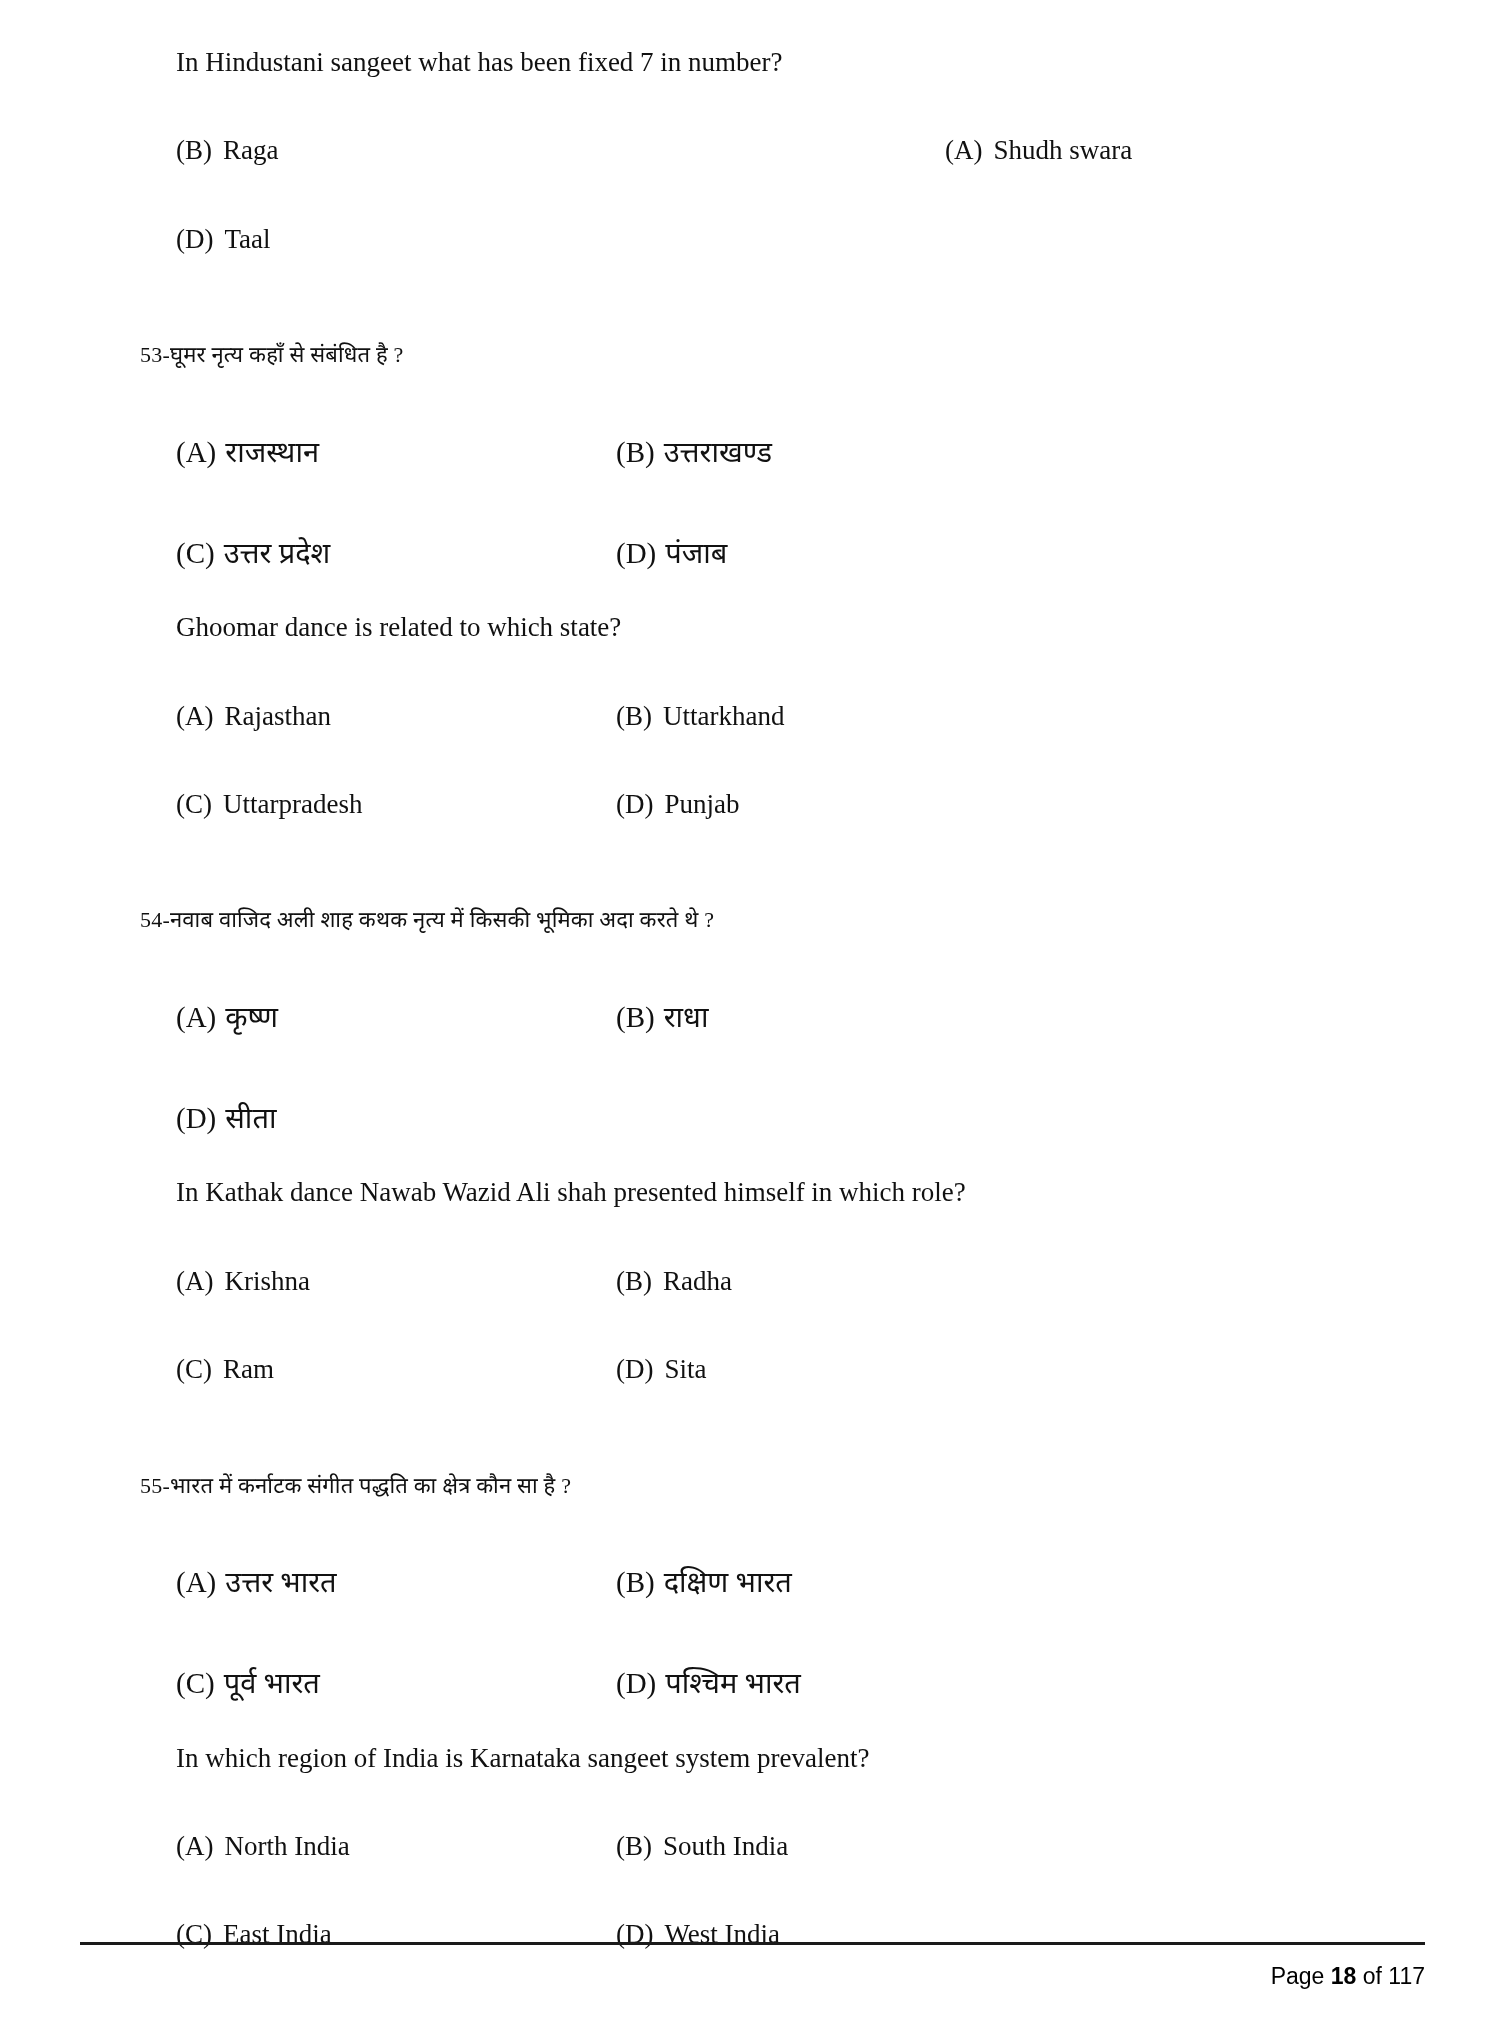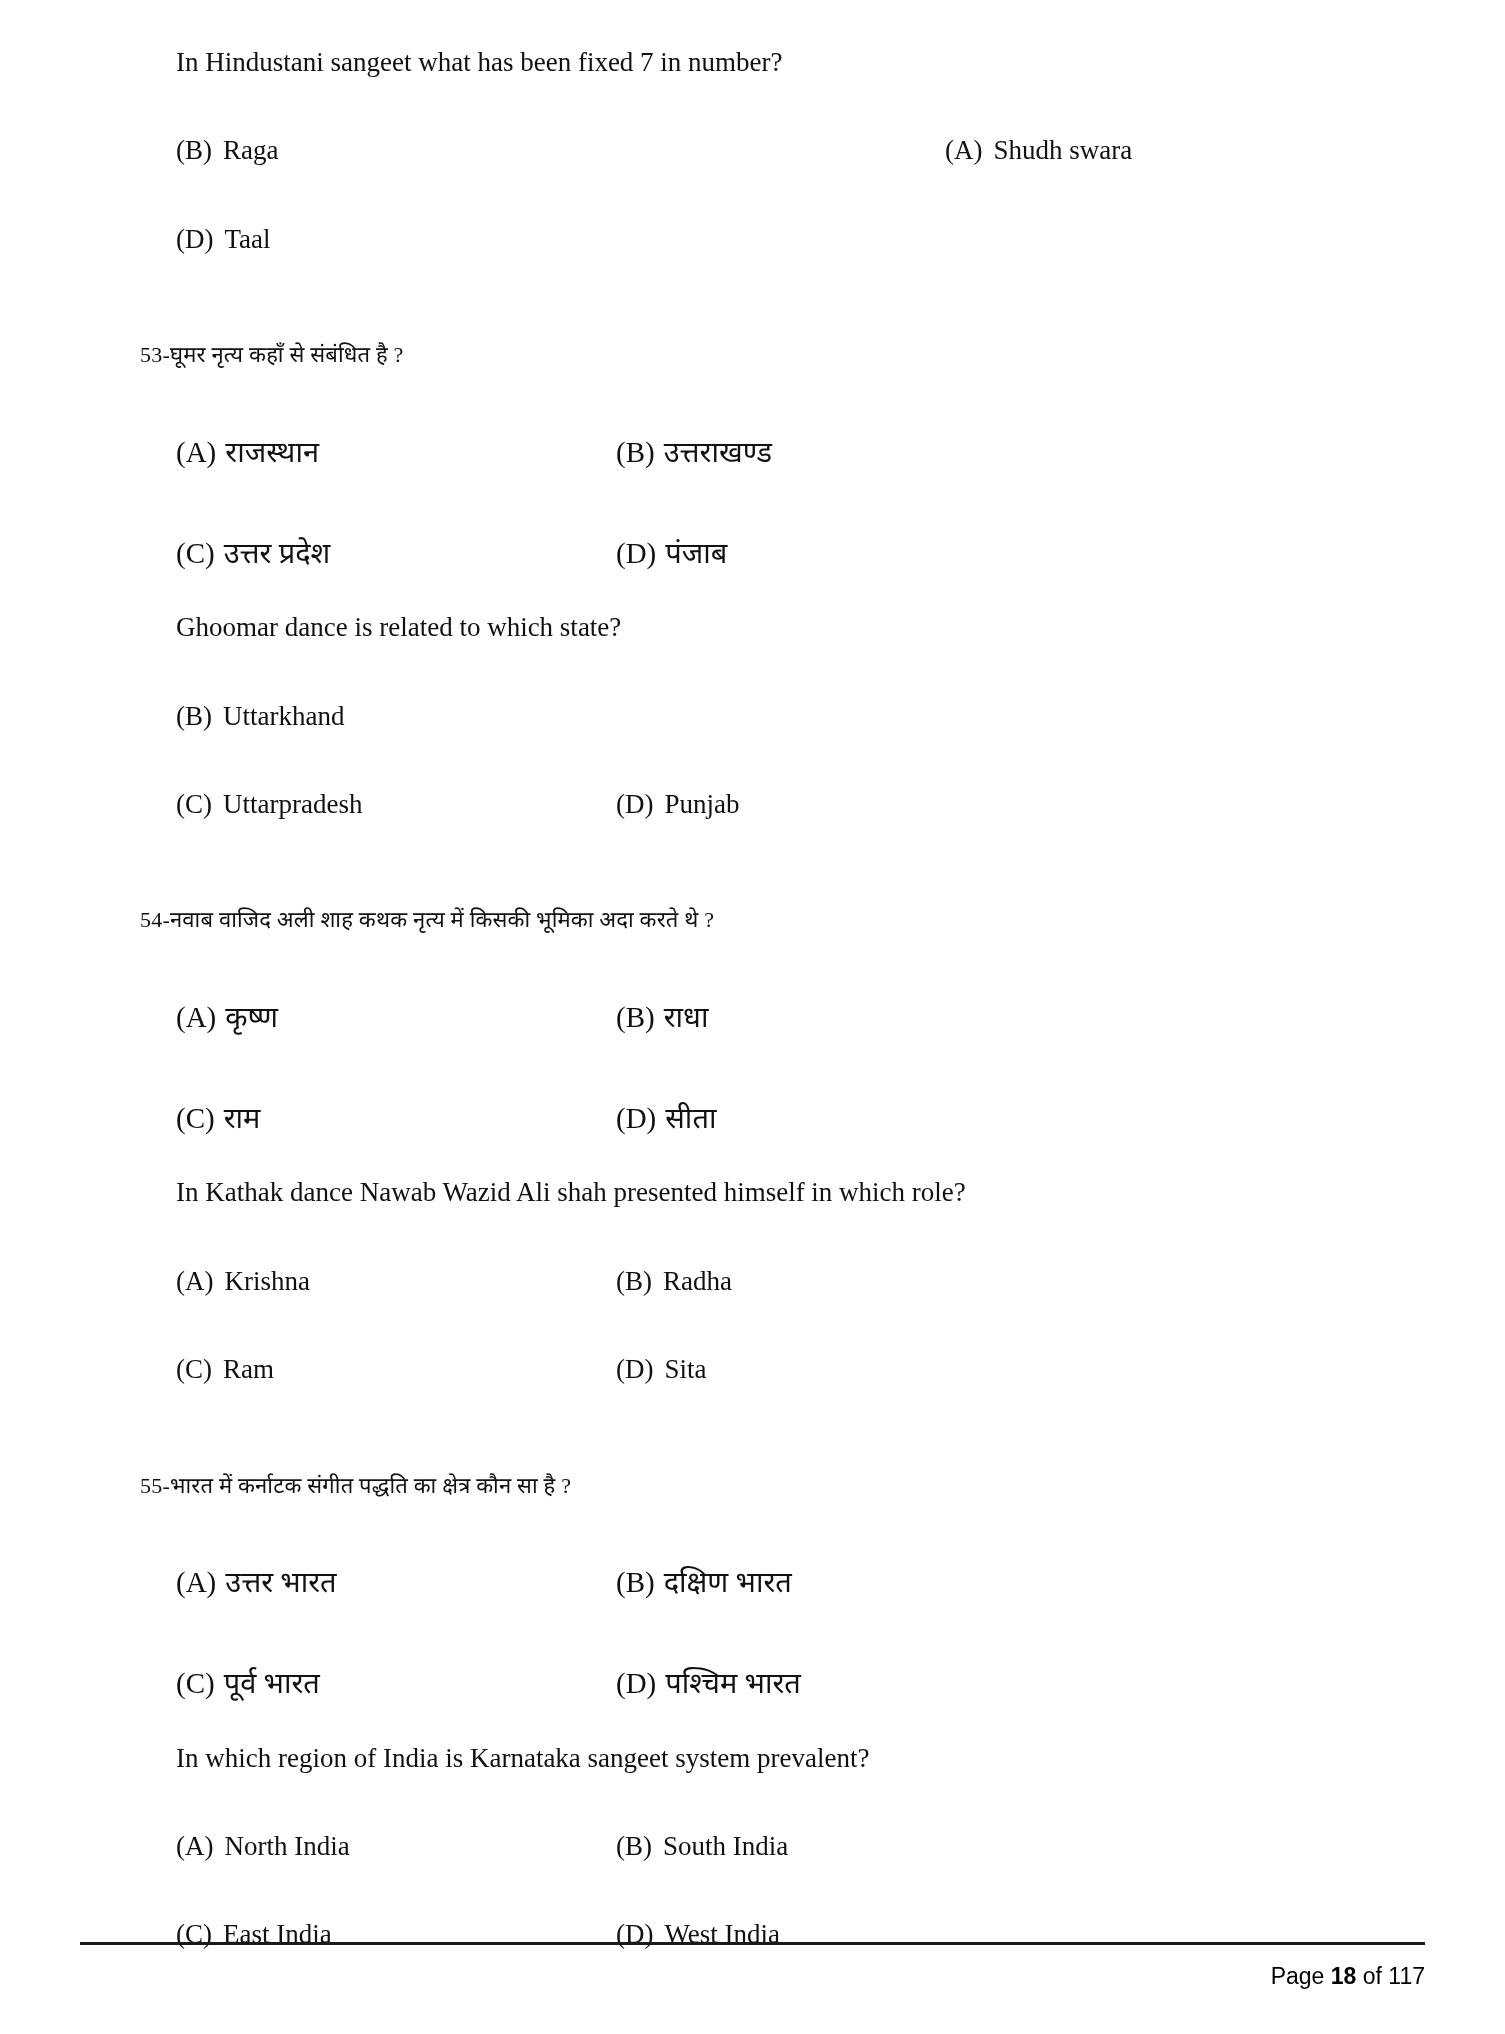--- a/index.html
+++ b/index.html
@@ -137,20 +137,23 @@
           <span class="tag tag-hi">(C)</span><span>उत्तर प्रदेश</span>
         </div>
         <div class="opt opt-d opt-hi">
           <span class="tag tag-hi">(D)</span><span>पंजाब</span>
         </div>
       </div>
       <div class="gap-en"></div>
       <div class="q-line-en">Ghoomar dance is related to which state?</div>
       <div class="sp-opt-en"></div>
       <div class="opt-row">
+        <div class="opt opt-a opt-en">
+          <span class="tag tag-en">(A)</span><span>Rajasthan</span>
+        </div>
         <div class="opt opt-b opt-en">
           <span class="tag tag-en">(B)</span><span>Uttarkhand</span>
         </div>
       </div>
       <div class="sp-opt-en"></div>
       <div class="opt-row">
         <div class="opt opt-c opt-en">
           <span class="tag tag-en">(C)</span><span>Uttarpradesh</span>
         </div>
         <div class="opt opt-d opt-en">
@@ -167,23 +170,20 @@
       <div class="opt-row">
         <div class="opt opt-a opt-hi">
           <span class="tag tag-hi">(A)</span><span>कृष्ण</span>
         </div>
         <div class="opt opt-b opt-hi">
           <span class="tag tag-hi">(B)</span><span>राधा</span>
         </div>
       </div>
       <div class="sp-opt-hi"></div>
       <div class="opt-row">
-        <div class="opt opt-c opt-hi">
-          <span class="tag tag-hi">(C)</span><span>राम</span>
-        </div>
         <div class="opt opt-d opt-hi">
           <span class="tag tag-hi">(D)</span><span>सीता</span>
         </div>
       </div>
       <div class="gap-en"></div>
       <div class="q-line-en">In Kathak dance Nawab Wazid Ali shah presented himself in which role?</div>
       <div class="sp-opt-en"></div>
       <div class="opt-row">
         <div class="opt opt-a opt-en">
           <span class="tag tag-en">(A)</span><span>Krishna</span>

